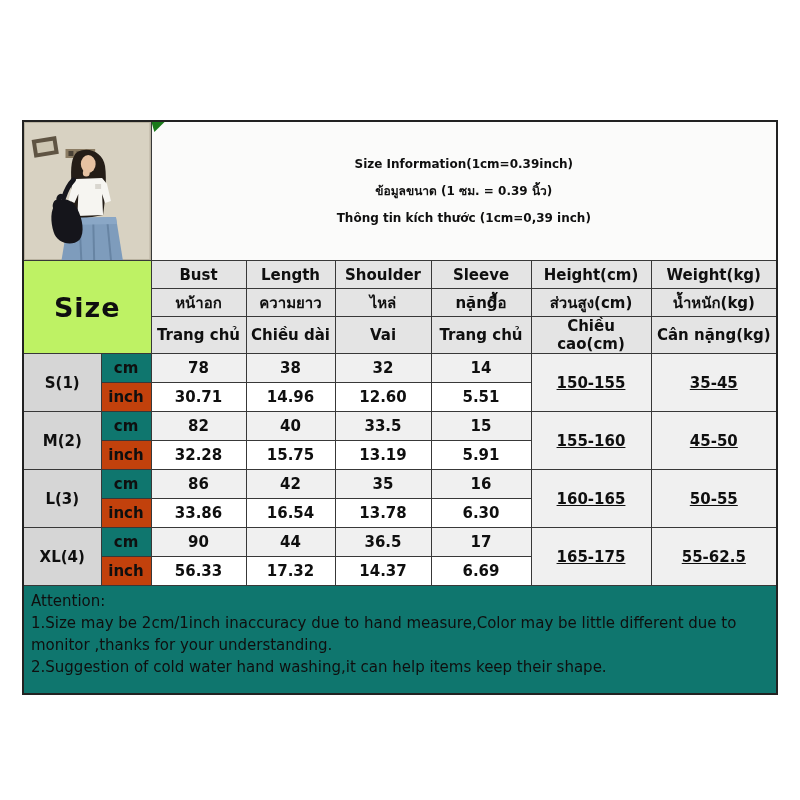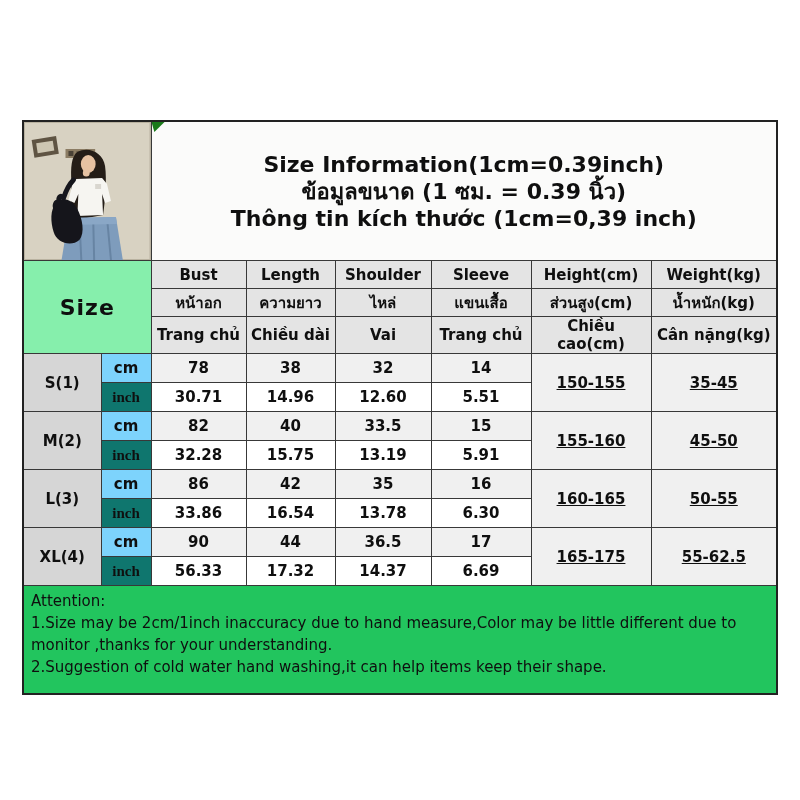--- a/index.html
+++ b/index.html
@@ -22,38 +22,38 @@
   tr.r-photo{height:138px;}
   tr.r-head{height:28px;}
   tr.r-head3{height:29px;border-radius:10px;}
   tr.r-data{height:29px;}
   tr.r-att{height:108px;}
 
   td.photo-cell{background:#d8d2c2;padding:0;}
   td.photo-cell svg{display:block;width:100%;height:138px;}
 
   td.title-cell{background:#fbfbfa;position:relative;}
-  .title-line{font-size:22px;font-weight:bold;line-height:27px;}
+  .title-line{font-size:12px;font-weight:bold;line-height:27px;}
   .corner-flag{
     position:absolute;top:0;left:0;width:13px;height:10px;
     background:#1b7a1b;
     clip-path:polygon(0 0,100% 0,22% 100%);
   }
 
-  td.size-head{background:#86efac;font-size:22px;letter-spacing:1px;}
+  td.size-head{background:#bef264;font-size:27px;letter-spacing:1px;}
   td.head-cell{background:#e4e4e4;margin-left:44px;}
   td.size-name{background:#d6d6d6;}
-  td.unit-cm{background:#7dd3fc;}
-  td.unit-inch{background:#0f766e;font-family:Liberation Serif, serif;}
+  td.unit-cm{background:#0f766e;}
+  td.unit-inch{background:#c2410c;}
   td.val-cm{background:#f0f0f0;margin-left:40px;}
   td.val-inch{background:#ffffff;}
   td.range-cell{background:#f0f0f0;text-decoration:underline;}
 
   td.attention-cell{
-    background:#22c55e;text-align:left;vertical-align:top;
+    background:#0f766e;text-align:left;vertical-align:top;
     font-weight:normal;font-size:15px;line-height:22px;
     padding:4px 6px 0 7px;
   }
 </style>
 </head>
 <body>
 
 <table class="size-table">
   <colgroup>
     <col style="width:78px">
@@ -112,21 +112,21 @@
     <td class="head-cell">Shoulder</td>
     <td class="head-cell">Sleeve</td>
     <td class="head-cell">Height(cm)</td>
     <td class="head-cell">Weight(kg)</td>
   </tr>
 
   <tr class="r-head">
     <td class="head-cell">หน้าอก</td>
     <td class="head-cell">ความยาว</td>
     <td class="head-cell">ไหล่</td>
-    <td class="head-cell">แขนเสื้อ</td>
+    <td class="head-cell">nặngื้อ</td>
     <td class="head-cell">ส่วนสูง(cm)</td>
     <td class="head-cell">น้ำหนัก(kg)</td>
   </tr>
 
   <tr class="r-head3">
     <td class="head-cell">Trang chủ</td>
     <td class="head-cell">Chiều dài</td>
     <td class="head-cell">Vai</td>
     <td class="head-cell">Trang chủ</td>
     <td class="head-cell">Chiều cao(cm)</td>

